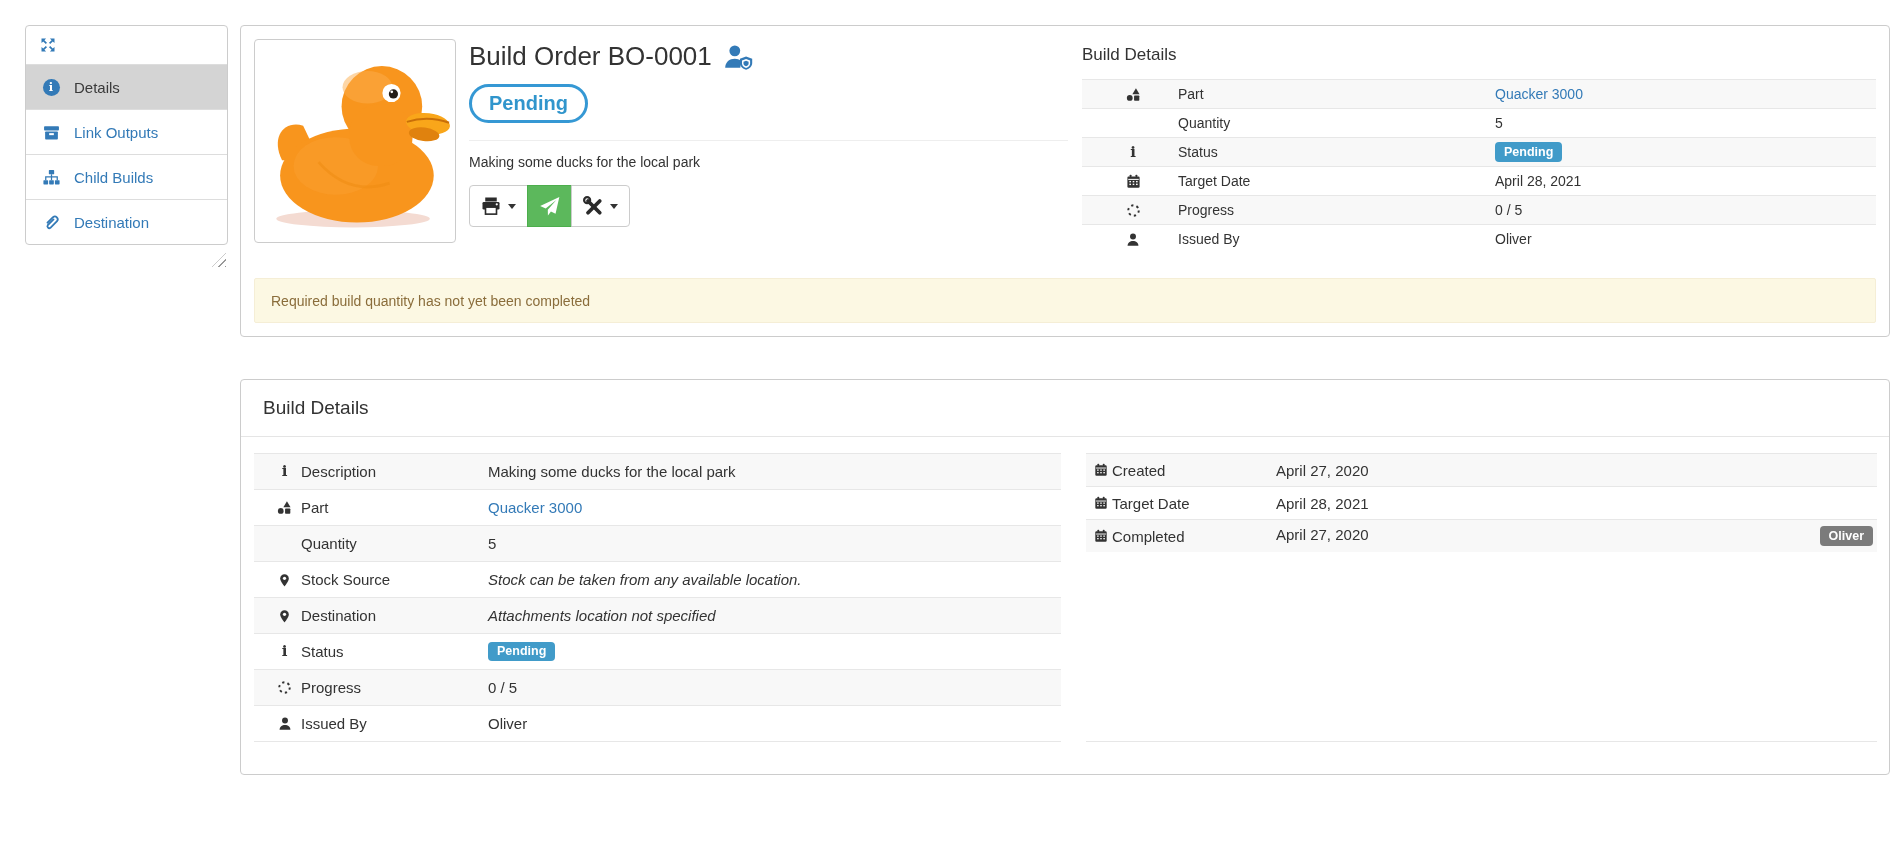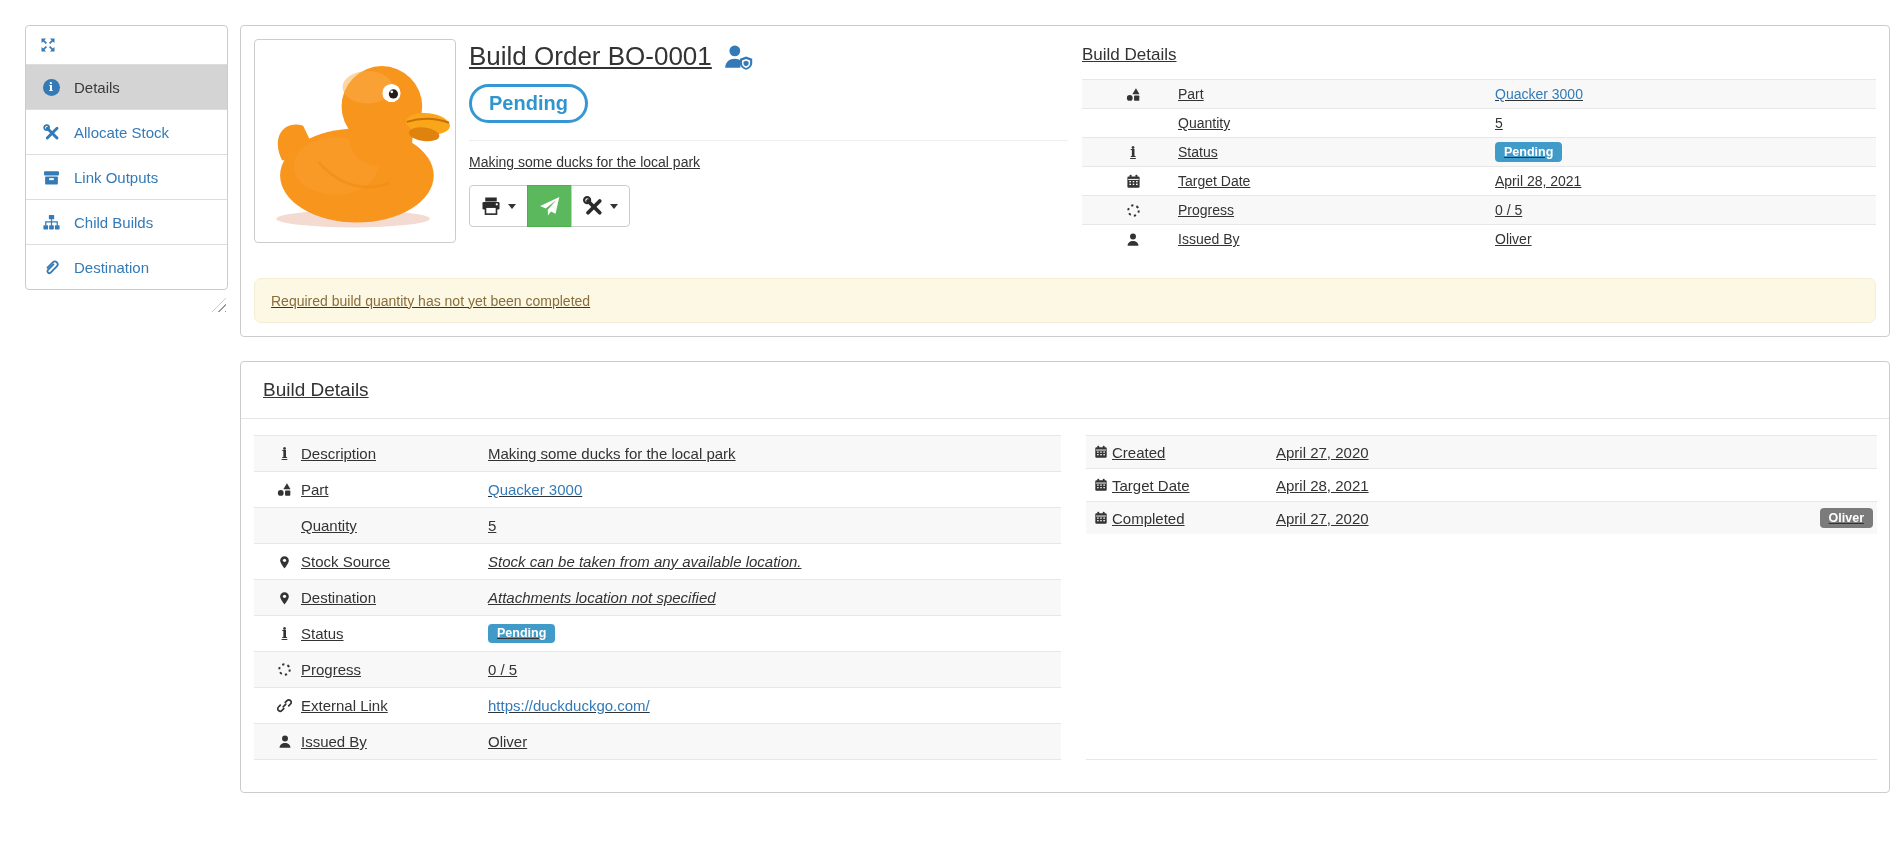--- a/index.html
+++ b/index.html
@@ -17,21 +17,21 @@
   .side-head { height:38px; display:flex; align-items:center; padding:0 14px; }
   .side-item { height:45px; display:flex; align-items:center; gap:12px; padding:0 14px;
                border-top:1px solid #ddd; color:#337ab7; font-size:15px; cursor:pointer; }
   .side-item .ibox { width:22px; display:flex; justify-content:center; align-items:center; }
   .side-item.active { background:#d4d4d4; color:#3a3a3a; }
   .grip { width:14px; height:14px; margin:8px 2px 0 auto;
           background: repeating-linear-gradient(135deg, #999 0 1.4px, transparent 1.4px 4.6px);
           clip-path: polygon(100% 0, 100% 100%, 0 100%); }
 
   
-  .main { flex:1; display:flex; flex-direction:column; gap:24px;text-decoration:underline; }
+  .main { flex:1; display:flex; flex-direction:column; gap:42px; }
   .panel { background:#fff; border:1px solid #ccc; border-radius:4px; }
   .top-panel { padding:13px; display:flex; flex-wrap:wrap; }
 
   .media { width:814px; flex:0 0 814px; display:flex; }
   .thumb { width:202px; height:204px; border:1px solid #ccc; border-radius:4px;
            background:#fff; padding:4px; display:flex; align-items:center; justify-content:center; }
   .title-col { flex:1; margin-left:13px; padding-top:2px; }
   h3.page-title { font-size:26px; font-weight:500; color:#333; display:flex; align-items:center; gap:12px; }
   .pill { display:inline-block; margin-top:12px; padding:5px 17px; border:3px solid #3598d4;
           border-radius:20px; color:#3095cc; font-size:20px; font-weight:bold; }
@@ -49,35 +49,35 @@
 
   .top-right { flex:1; padding:6px 0 0 14px; min-width:0; }
   .h-small { font-size:17px; font-weight:500; color:#333; margin-bottom:14px; }
 
   
   .dtable .drow { display:flex; align-items:center; border-top:1px solid #e7e7e7; }
   .dtable .drow:nth-child(odd) { background:#f8f8f8; }
   .dtable.bordered-bottom { border-bottom:1px solid #e7e7e7; }
   .icell { display:flex; align-items:center; }
   .lcell { color:#333; }
-  .vcell { flex:1; display:flex; align-items:center; }
+  .vcell { flex:1; display:flex; align-items:flex-start; }
 
   .sum-table .drow { height:29px; }
   .sum-table .icell { width:96px; padding-left:6px; }
   .sum-table .lcell { width:317px; }
 
   .v-link { color:#337ab7; cursor:pointer; }
   .v-italic { font-style:italic; }
   .badge-status { background:#419bc9; color:#fff; font-size:12.5px; font-weight:bold;
                   padding:3.5px 9px; border-radius:4px; line-height:1; }
   .badge-gray { background:#7b7b7b; color:#fff; font-size:12.5px; font-weight:bold;
                 padding:3.5px 9px; border-radius:4px; line-height:1; margin-left:auto; margin-right:4px; }
 
   .alert { width:100%; margin-top:25px; min-height:45px; background:#fcf8e3;
-           border:1px solid #f5eed6; border-radius:7px; display:flex; align-items:center;
+           border:1px solid #f5eed6; border-radius:2px; display:flex; align-items:center;
            padding:0 16px; color:#8a6d3b; font-size:14px; }
 
   
   .bottom-panel { }
   .panel-heading { padding:17px 22px; font-size:19px; color:#333; border-bottom:1px solid #e5e5e5; }
   .panel-body { display:flex; gap:25px; padding:16px 12px 32px 13px; }
   .left-table { width:807px; flex:0 0 807px; font-size:15px; }
   .left-table .drow { min-height:36px; }
   .left-table .icell { width:47px; padding-left:14px; }
   .left-table .lcell { width:187px; }
@@ -112,32 +112,20 @@
         </span>
       </div>
 
       <div class="side-item active">
         <span class="ibox ic">
             <span class="info-circle">i</span>
           </span>
         <span>Details</span>
       </div>
 
-      <div class="side-item">
-        <span class="ibox ic">
-          <svg width="17" height="17" viewBox="0 0 16 16">
-            <g stroke="#337ab7" stroke-width="2.7" stroke-linecap="round">
-              <line x1="4" y1="4" x2="13.2" y2="13.2"></line>
-                <line x1="13.2" y1="4" x2="4" y2="13.2"></line>
-            </g>
-            <circle cx="3.4" cy="3.4" r="2.3" fill="none" stroke="#337ab7" stroke-width="1.7"></circle>
-          </svg>
-        </span>
-        <span>Allocate Stock</span>
-      </div>
 
       <div class="side-item">
         <span class="ibox ic">
           <svg width="17" height="17" viewBox="0 0 16 16" fill="#337ab7">
             <rect x="1" y="2" width="14" height="4" rx="0.8"></rect>
             <rect x="2" y="7" width="12" height="7.5" rx="0.8"></rect>
             <rect x="5.8" y="8.6" width="4.4" height="1.9" fill="#fff"></rect>
           </svg>
         </span>
         <span>Link Outputs</span>
@@ -399,33 +387,20 @@
           <div class="drow">
             <span class="icell ic">
               <svg width="15" height="15" viewBox="0 0 16 16">
                 <circle cx="8" cy="8" r="5.6" fill="none" stroke="#333" stroke-width="2.1" stroke-dasharray="2.4 3.4"></circle>
               </svg>
             </span>
             <span class="lcell">Progress</span>
             <span class="vcell">0 / 5</span>
           </div>
 
-          <div class="drow">
-            <span class="icell ic">
-              <svg width="15" height="15" viewBox="0 0 16 16" fill="none" stroke="#333" stroke-width="1.8" stroke-linecap="round">
-                <path d="M6.6 9.4 9.4 6.6"></path>
-                <path d="M8.8 4.6l1.9-1.9a2.6 2.6 0 0 1 3.7 3.7l-1.9 1.9"></path>
-                <path d="M7.2 11.4l-1.9 1.9a2.6 2.6 0 0 1-3.7-3.7l1.9-1.9"></path>
-              </svg>
-            </span>
-            <span class="lcell">External Link</span>
-            <span class="vcell">
-                <span class="v-link">https://duckduckgo.com/</span>
-              </span>
-          </div>
 
           <div class="drow">
             <span class="icell ic">
               <svg width="14" height="15" viewBox="0 0 16 16" fill="#333">
                 <circle cx="8" cy="4.6" r="3.4"></circle>
                 <path d="M1.8 15.2c0-3.6 2.8-5.5 6.2-5.5s6.2 1.9 6.2 5.5z"></path>
               </svg>
             </span>
             <span class="lcell">Issued By</span>
             <span class="vcell">Oliver</span>

